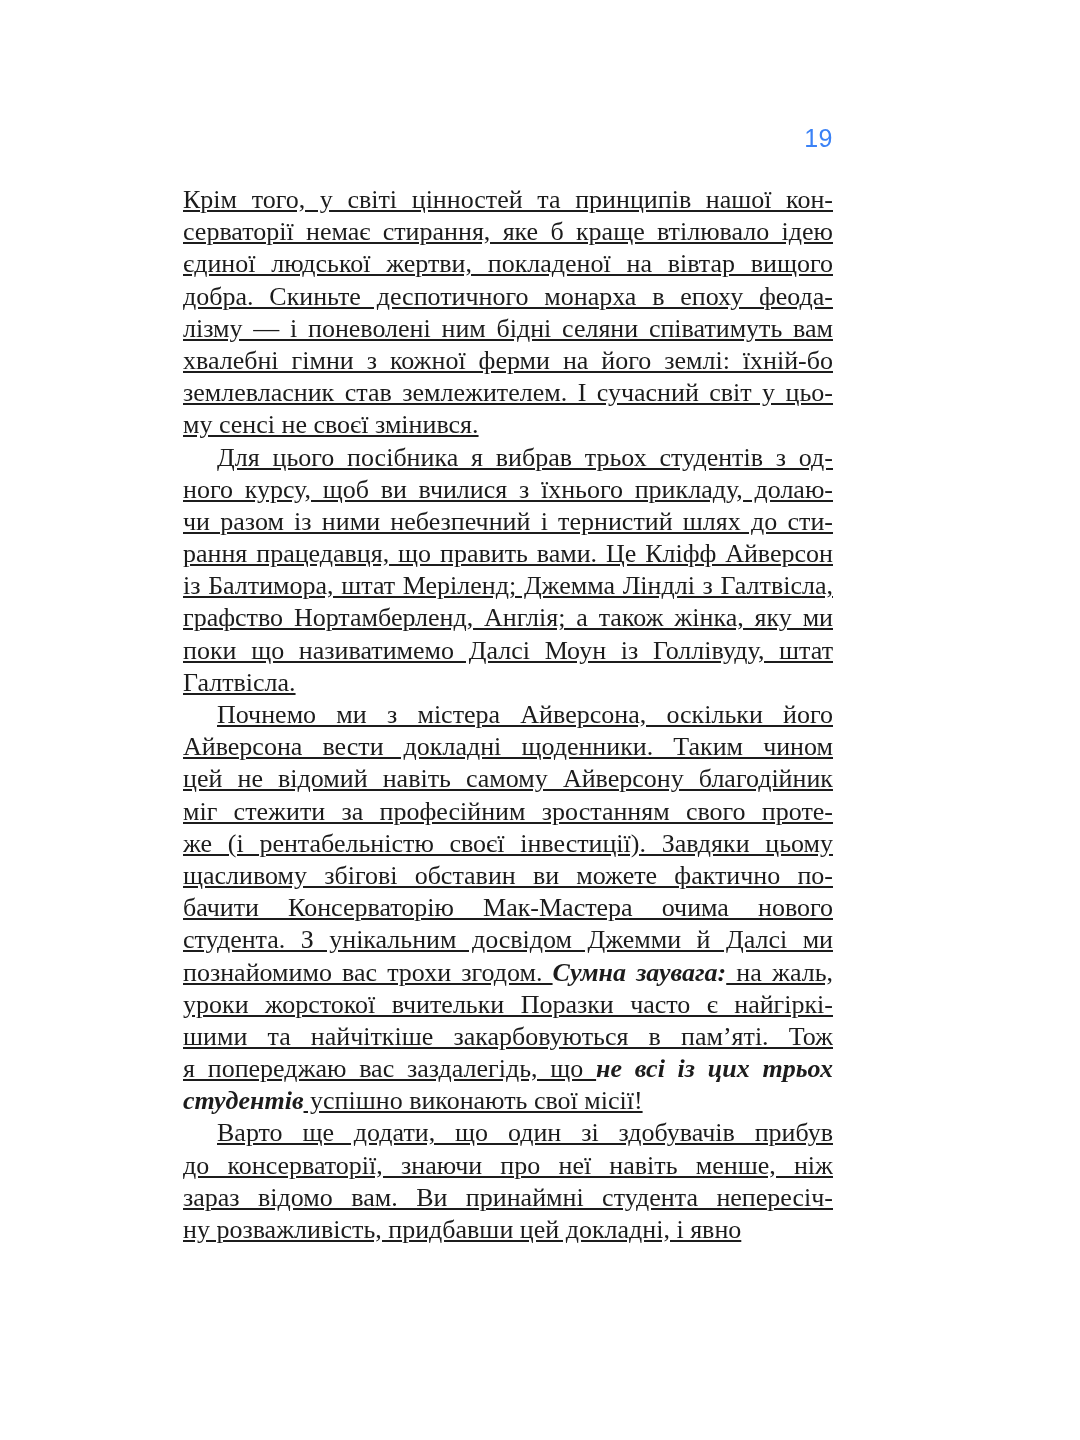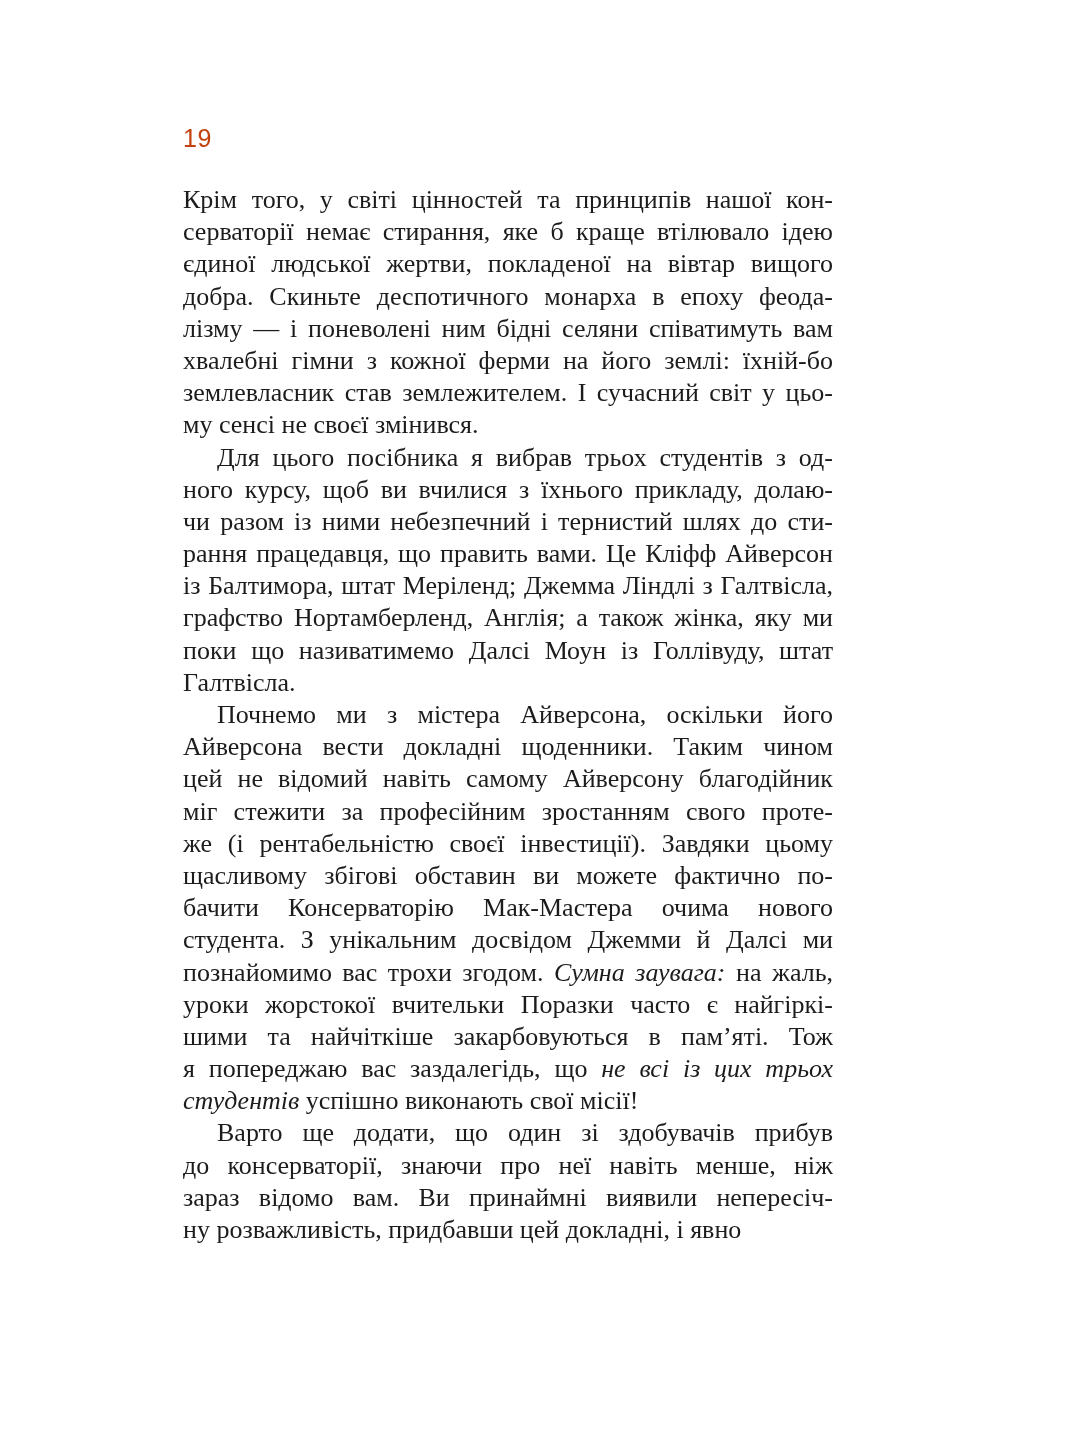--- a/index.html
+++ b/index.html
@@ -18,24 +18,25 @@
     position: absolute;
     left: 0; top: 0;
     width: 1080px; height: 1440px;
     background: #ffffff;
   }
   .page-number {
     position: absolute;
     left: 183px;
     top: 124px;
     width: 650px;
+    text-align: right;
     font-family: "Liberation Sans", "DejaVu Sans", sans-serif;
     font-size: 25px;
     line-height: 28px;
-    color: #c2410c;
+    color: #3b82f6;
     letter-spacing: 0.5px;
   }
   .page-body {
     position: absolute;
     left: 183px;
     top: 184px;
     width: 650px;
     font-size: 26px;
     color: #1c1c1c;
   }
@@ -51,23 +52,23 @@
     text-align-last: justify;
     overflow: hidden;
   }
   .line.last {
     text-align: left;
     text-align-last: left;
   }
   .line.indent {
     padding-left: 34px;
   }
-  .seg-r { font-style: normal; font-weight: normal; }
-  .seg-i { font-style: italic; font-weight: normal; }
-  .seg-bi { font-style: italic; font-weight: normal; }
+  .seg-r { font-style: normal; font-weight: normal; text-decoration: underline; }
+  .seg-i { font-style: italic; font-weight: bold; }
+  .seg-bi { font-style: italic; font-weight: bold; }
 </style>
 </head>
 <body>
 
 <div class="page">
   <div class="page-number">19</div>
   <div class="page-body">
       <div class="paragraph">
         <div class="line"><span class="seg-r">Крім того, у світі цінностей та принципів нашої кон-</span></div>
         <div class="line"><span class="seg-r">серваторії немає стирання, яке б краще втілювало ідею</span></div>
@@ -99,17 +100,17 @@
         <div class="line"><span class="seg-r">студента. З унікальним досвідом Джемми й Далсі ми</span></div>
         <div class="line"><span class="seg-r">познайомимо вас трохи згодом. </span><span class="seg-bi">Сумна заувага:</span><span class="seg-r"> на жаль,</span></div>
         <div class="line"><span class="seg-r">уроки жорстокої вчительки Поразки часто є найгіркі-</span></div>
         <div class="line"><span class="seg-r">шими та найчіткіше закарбовуються в пам’яті. Тож</span></div>
         <div class="line"><span class="seg-r">я попереджаю вас заздалегідь, що </span><span class="seg-i">не всі із цих трьох</span></div>
         <div class="line last"><span class="seg-i">студентів</span><span class="seg-r"> успішно виконають свої місії!</span></div>
       </div>
       <div class="paragraph">
         <div class="line indent"><span class="seg-r">Варто ще додати, що один зі здобувачів прибув</span></div>
         <div class="line"><span class="seg-r">до консерваторії, знаючи про неї навіть менше, ніж</span></div>
-        <div class="line"><span class="seg-r">зараз відомо вам. Ви принаймні виявили непересіч-</span></div>
+        <div class="line"><span class="seg-r">зараз відомо вам. Ви принаймні студента непересіч-</span></div>
         <div class="line last"><span class="seg-r">ну розважливість, придбавши цей докладні, і явно</span></div>
       </div>
     </div>
 </div>
 
 </body></html>

